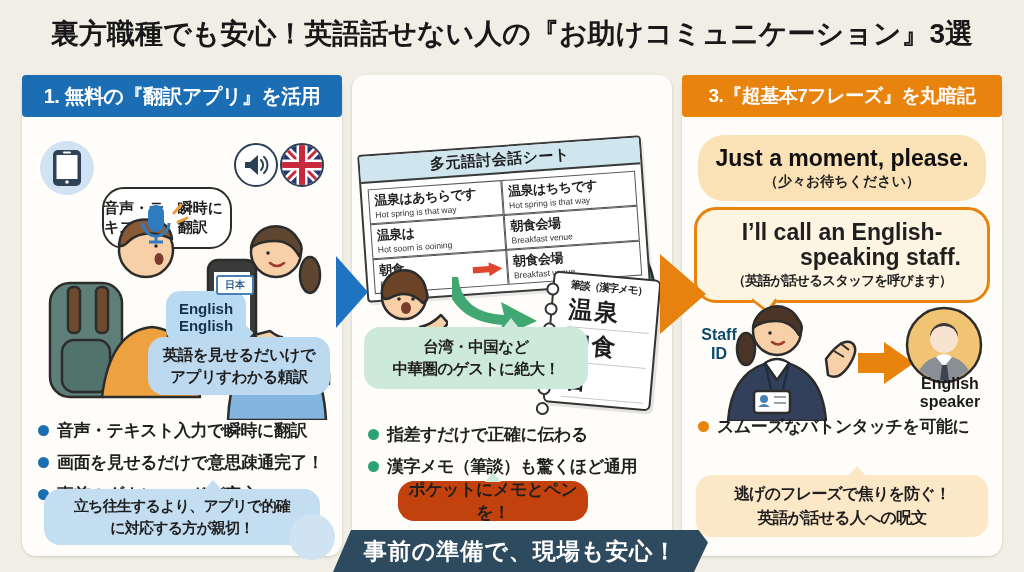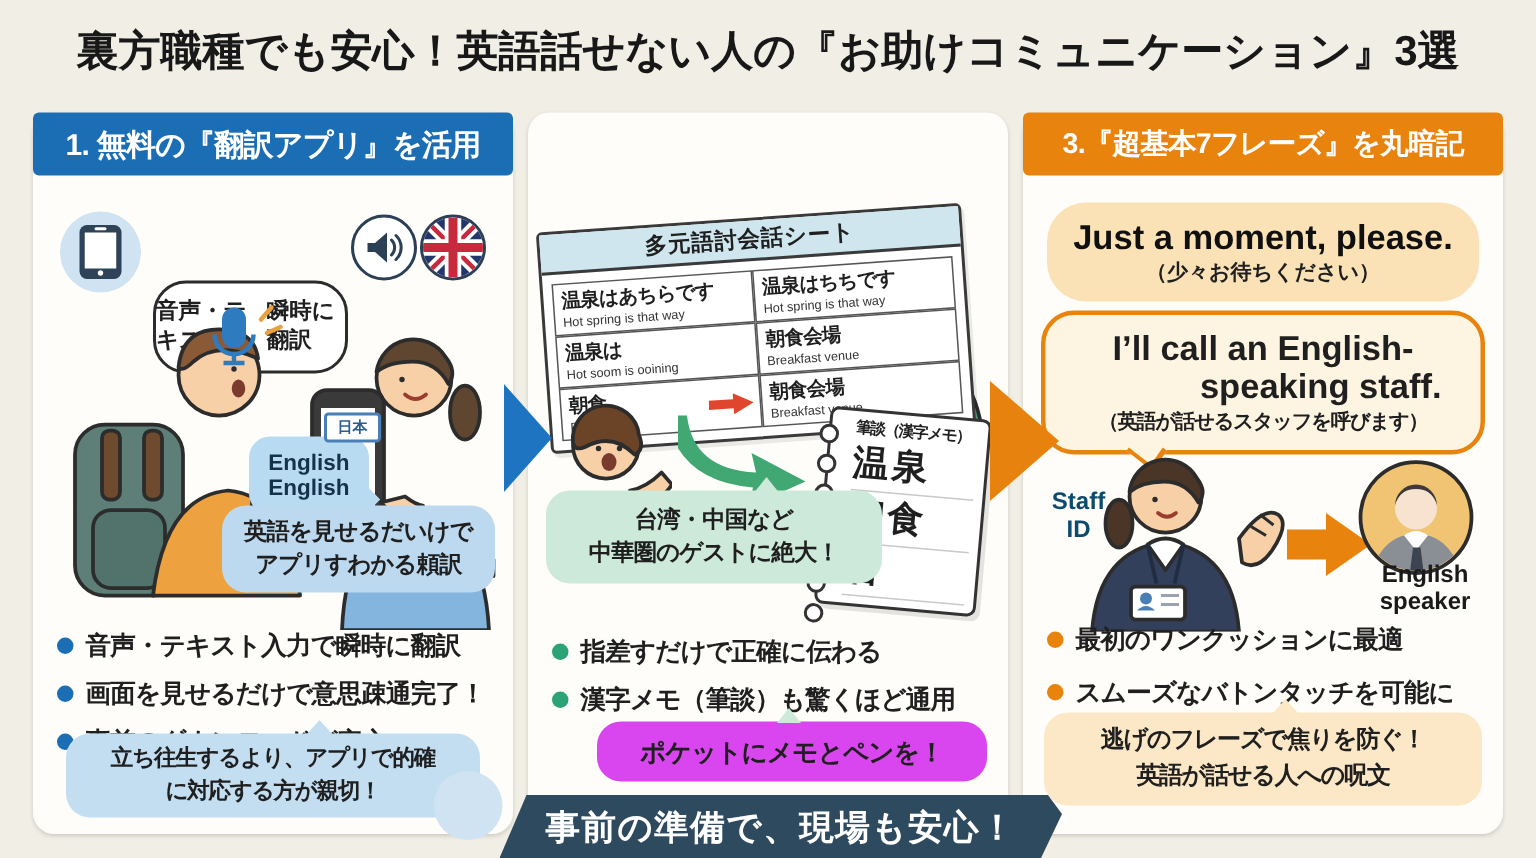--- a/index.html
+++ b/index.html
@@ -66,21 +66,21 @@
   .notebook{position:absolute;left:196px;top:200px;width:108px;height:132px;background:#fff;border:2px solid #333;border-radius:6px;
     transform:rotate(5deg);z-index:4;padding:4px 6px 4px 16px;box-sizing:border-box;box-shadow:3px 3px 0 rgba(0,0,0,.1);}
   .rings{position:absolute;left:-8px;top:6px;display:flex;flex-direction:column;}
   .ring{width:9px;height:9px;border:2.5px solid #333;border-radius:50%;background:#fff;margin:3.5px 0;}
   .nb-title{font-size:10.5px;font-weight:bold;letter-spacing:-1px;}
   .nb-line{font-size:24px;font-weight:bold;line-height:34px;border-bottom:1.5px solid #c9c9c9;letter-spacing:2px;}
   .garrow{position:absolute;left:100px;top:200px;z-index:3;}
   .mid-bubble2{left:12px;top:252px;width:224px;height:62px;background:#cde9da;font-size:15.5px;line-height:1.45;
     display:flex;flex-direction:column;justify-content:center;letter-spacing:-0.5px;z-index:5;}
   .mid-bubble2::before{content:"";position:absolute;top:-9px;left:62%;border-left:8px solid transparent;border-right:8px solid transparent;border-bottom:10px solid #cde9da;}
-  .bottom-bubble2{left:46px;top:406px;width:260px;height:40px;background:#d946ef;font-size:17px;
+  .bottom-bubble2{left:46px;top:406px;width:190px;height:40px;background:#c2410c;font-size:17px;
     display:flex;align-items:center;justify-content:center;letter-spacing:-0.5px;}
   .bottom-bubble2::before{content:"";position:absolute;top:-9px;left:46%;border-left:8px solid transparent;border-right:8px solid transparent;border-bottom:10px solid #cde9da;}
   
   .pill1{left:16px;top:60px;width:288px;height:66px;background:#fbe2b6;border-radius:26px;
     display:flex;flex-direction:column;align-items:center;justify-content:center;}
   .pill1 .en{font-size:23px;font-weight:bold;color:#101010;}
   .pill1 .jp{font-size:14px;font-weight:bold;margin-top:1px;}
   .phrase2{left:12px;top:132px;width:296px;height:96px;background:#fdf4e2;border:3px solid #e8830e;border-radius:22px;box-sizing:border-box;
     display:flex;flex-direction:column;justify-content:center;}
   .phrase2::after{content:"";position:absolute;left:58px;bottom:-10px;width:16px;height:16px;background:#fdf4e2;
@@ -372,24 +372,20 @@
     </div>
 
     <div class="speaker-label">
       <div>English</div>
       <div>speaker</div>
     </div>
 
     <div class="bullets">
       <div class="bullet">
         <span class="dot"></span>
-        <span class="bt">最初のワンクッションに最適</span>
-      </div>
-      <div class="bullet">
-        <span class="dot"></span>
         <span class="bt">スムーズなバトンタッチを可能に</span>
       </div>
     </div>
 
     <div class="bubble bottom-bubble3">
       <div>逃げのフレーズで焦りを防ぐ！</div>
       <div>英語が話せる人への呪文</div>
     </div>
   </section>
 

